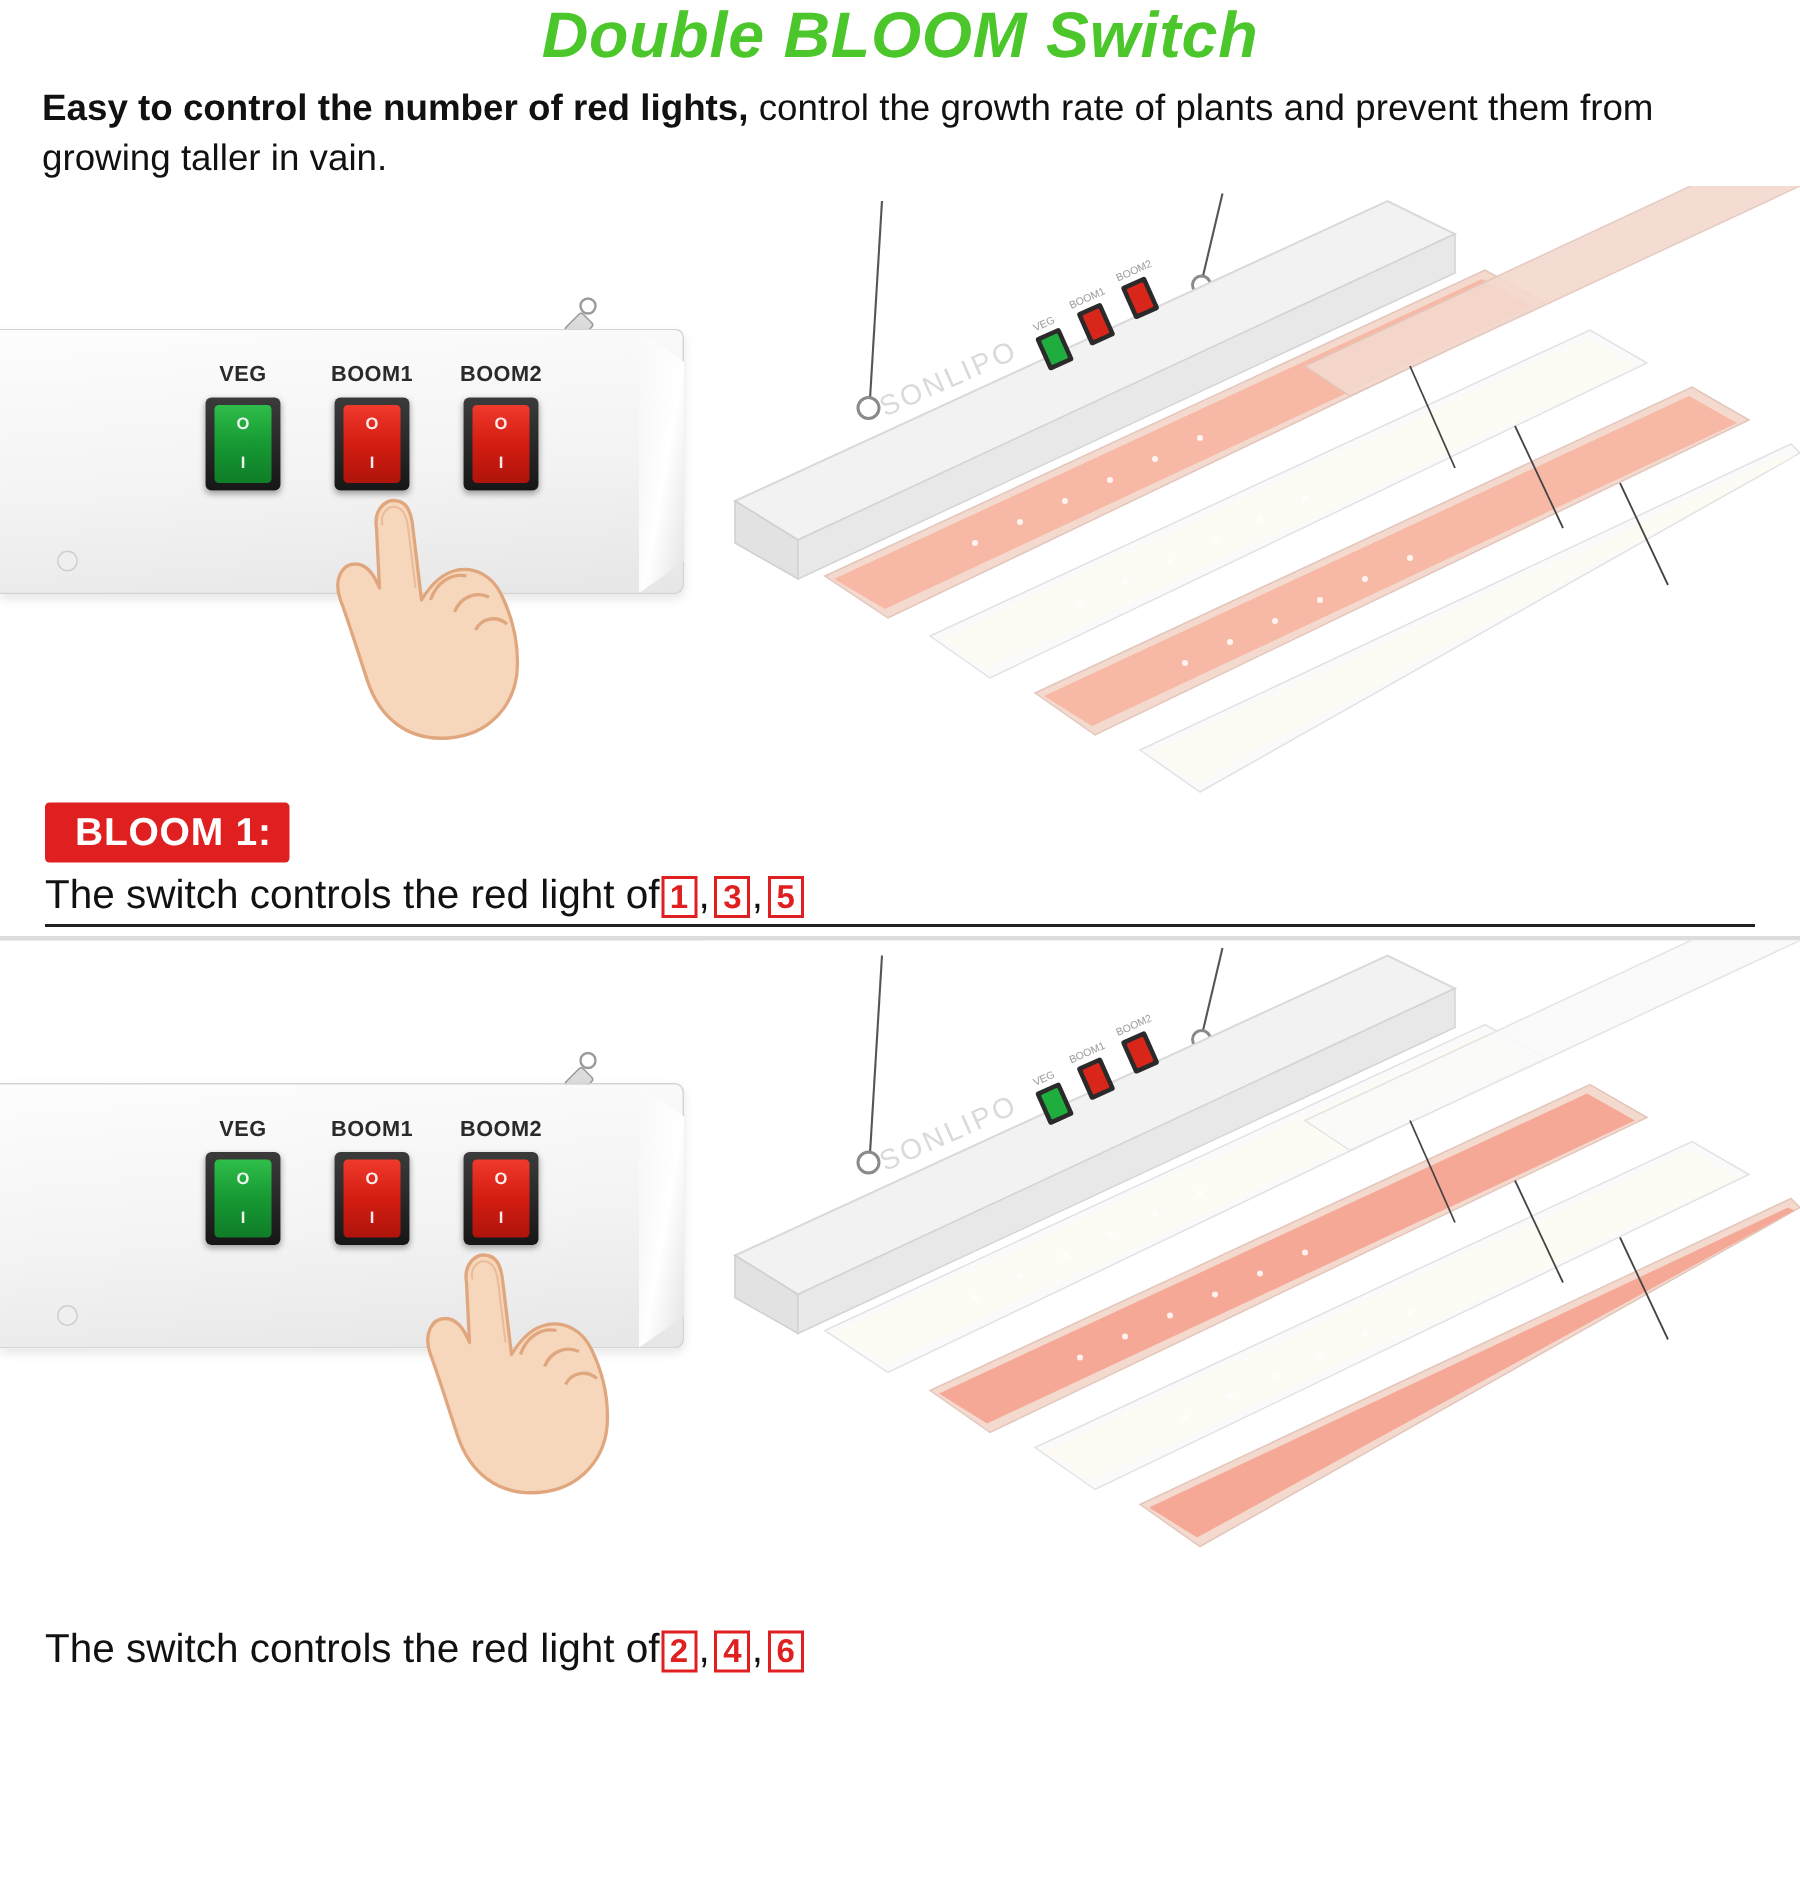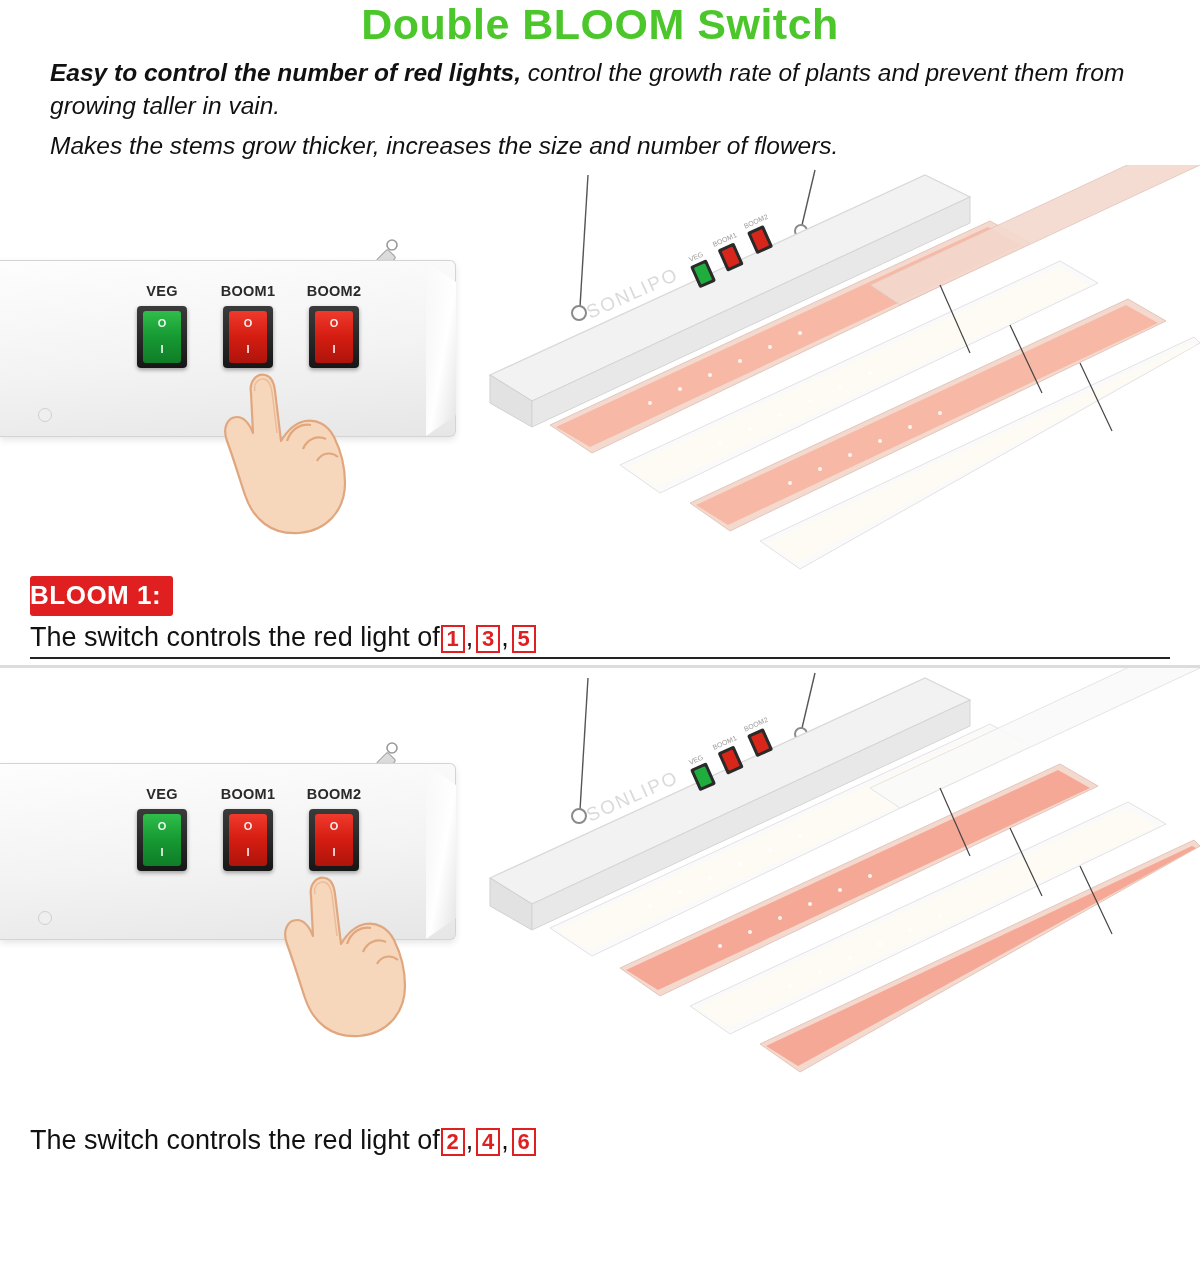--- a/index.html
+++ b/index.html
@@ -18,27 +18,27 @@
 
   
   .page-title {
     text-align: center;
     font-size: 43px;
     font-weight: bold;
     color: #4cc72b;
     letter-spacing: 0.5px;
     margin: 2px 0 10px 0;
     line-height: 1.05;
+    font-style: italic;
   }
   .intro {
-    padding: 0 52px 0 50px;
+    padding: 0 52px 0 28px;
     font-size: 24.5px;
     line-height: 1.33;
     color: #111;
-    font-style: italic;
   }
   .intro p { margin: 0 0 2px 0; }
   .intro .bold { font-weight: bold; }
   .intro .line2 { margin-top: 8px; }
 
   
   .panel {
     position: relative;
     width: 1200px;
     height: 500px;
@@ -176,21 +176,21 @@
     bottom: 12px;
     width: 1140px;
   }
   .bloom-tag {
     display: inline-block;
     background: #e02020;
     color: #ffffff;
     font-size: 26px;
     font-weight: bold;
     letter-spacing: 0.5px;
-    padding: 4px 12px 5px 0;
+    padding: 4px 12px 5px 20px;
     border-radius: 3px;
     text-align: center;
   }
   .callout-line {
     margin-top: 6px;
     font-size: 27px;
     color: #111;
     display: flex;
     align-items: flex-end;
     white-space: nowrap;
@@ -222,21 +222,20 @@
 </style>
 </head>
 <body>
 
 <div class="page-title">Double BLOOM Switch</div>
 
 <div class="intro">
   <p>
     <span class="bold">Easy to control the number of red lights,</span><span> control the growth rate of plants and prevent them from growing taller in vain.</span>
   </p>
-  <p class="line2">Makes the stems grow thicker,  increases the size and number of flowers.</p>
 </div>
 
 <div class="panel">
   <div class="panel-inner">
 
     <div class="closeup">
 
       <svg class="rod" viewBox="0 0 60 110">
         <line x1="30" y1="108" x2="40" y2="56" stroke="#8d8d8d" stroke-width="1.4"></line>
         <path d="M34 52 L48 38 L52 42 L38 56 Z" fill="#c9c9c9" stroke="#9a9a9a" stroke-width="1"></path>

